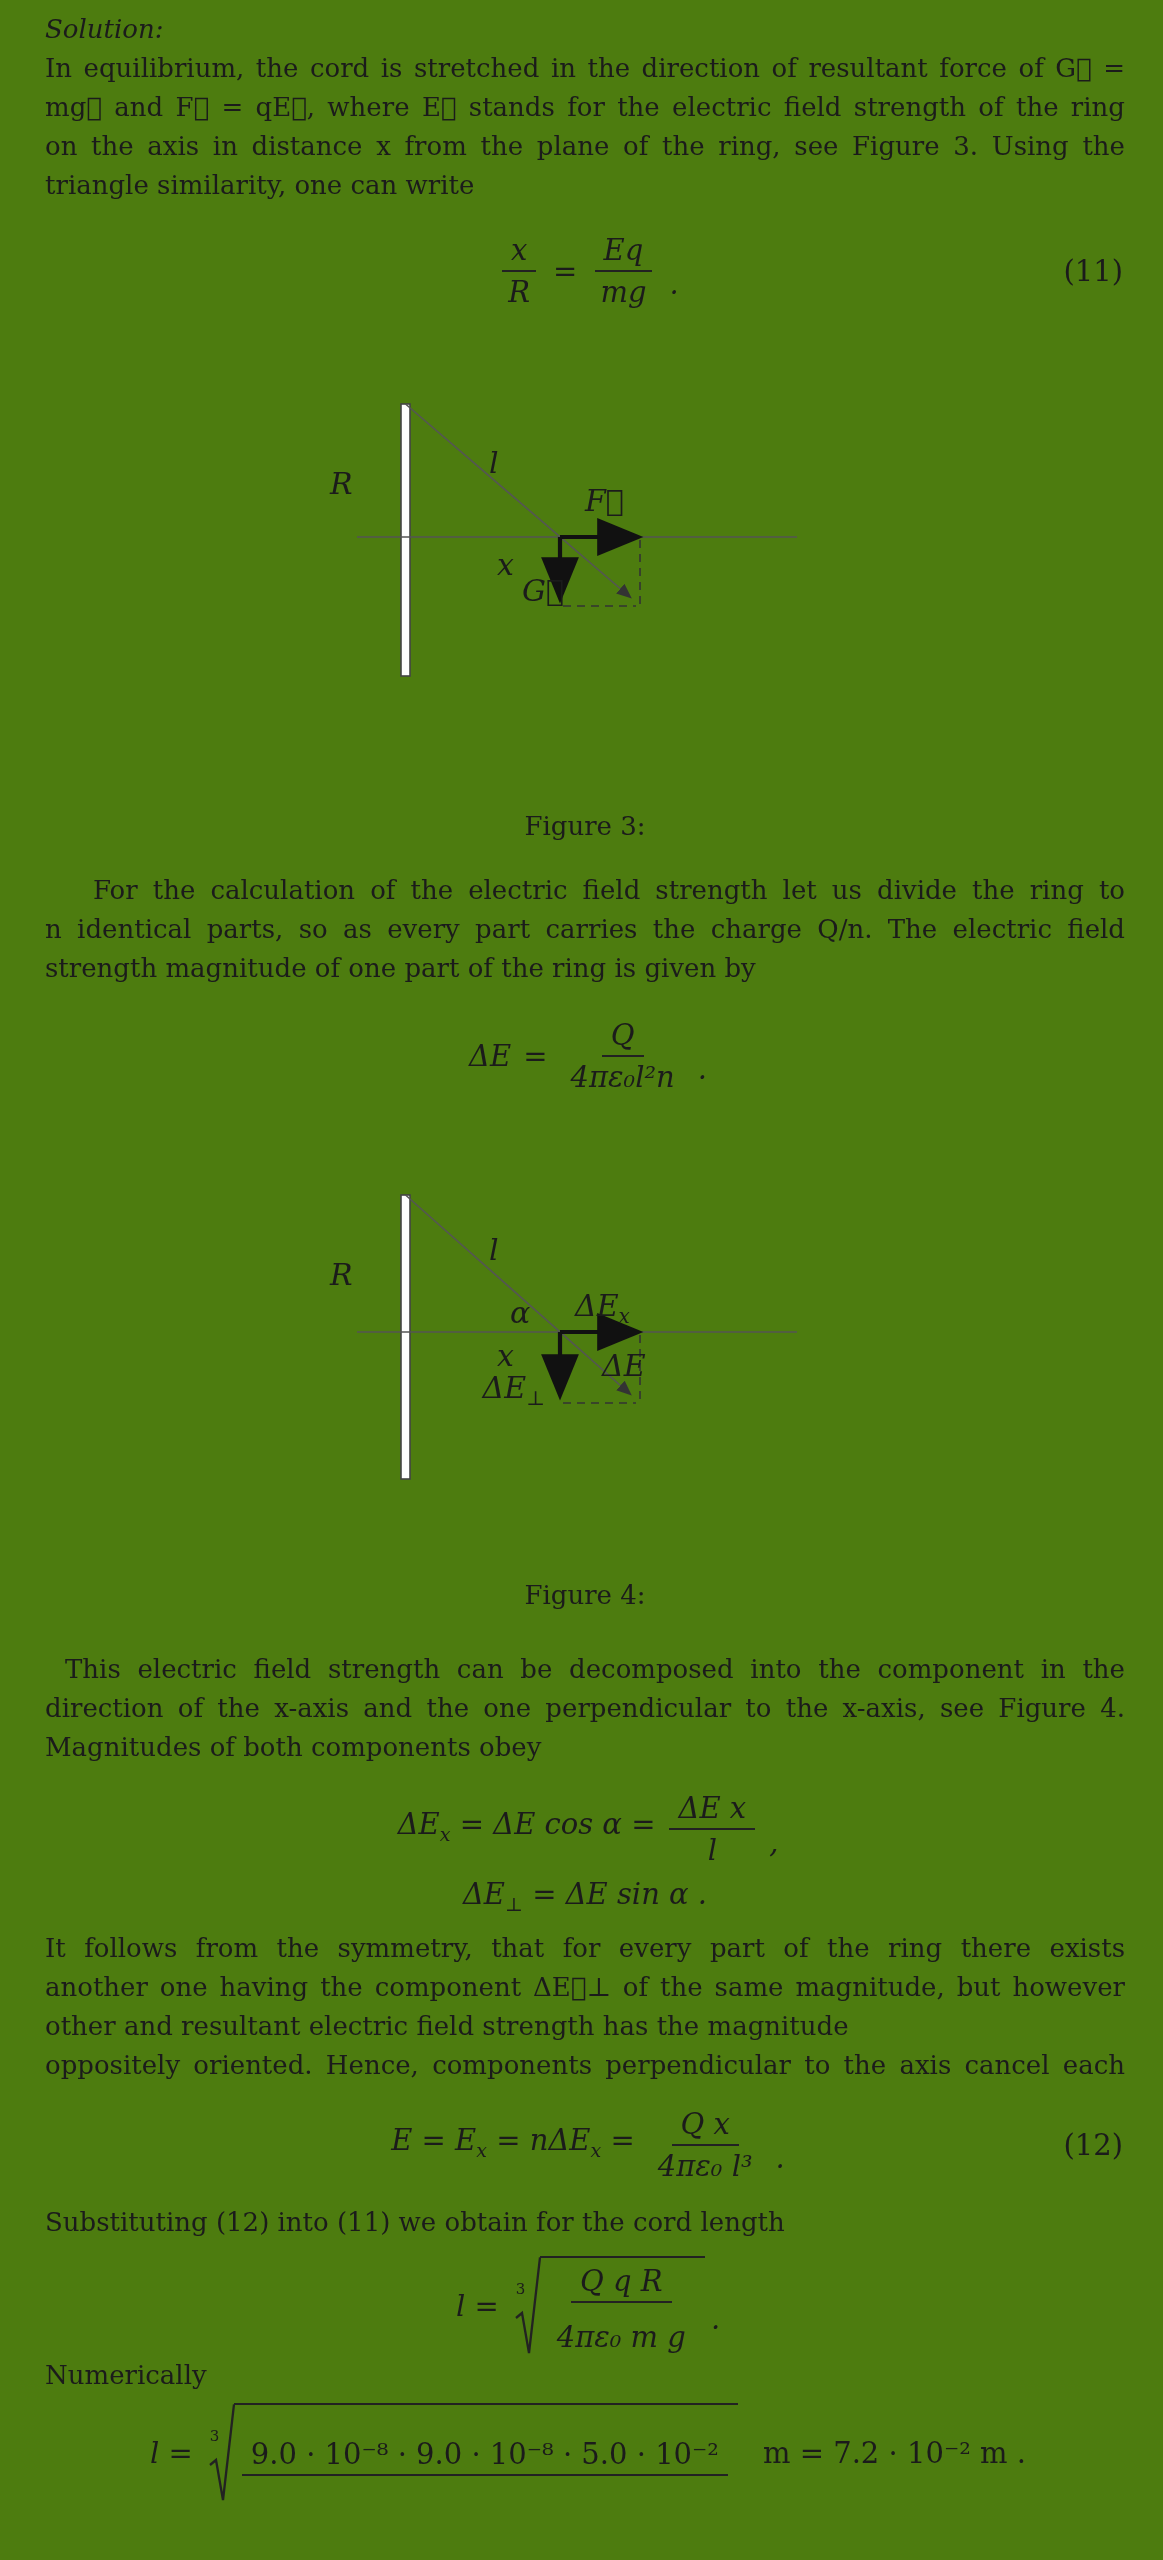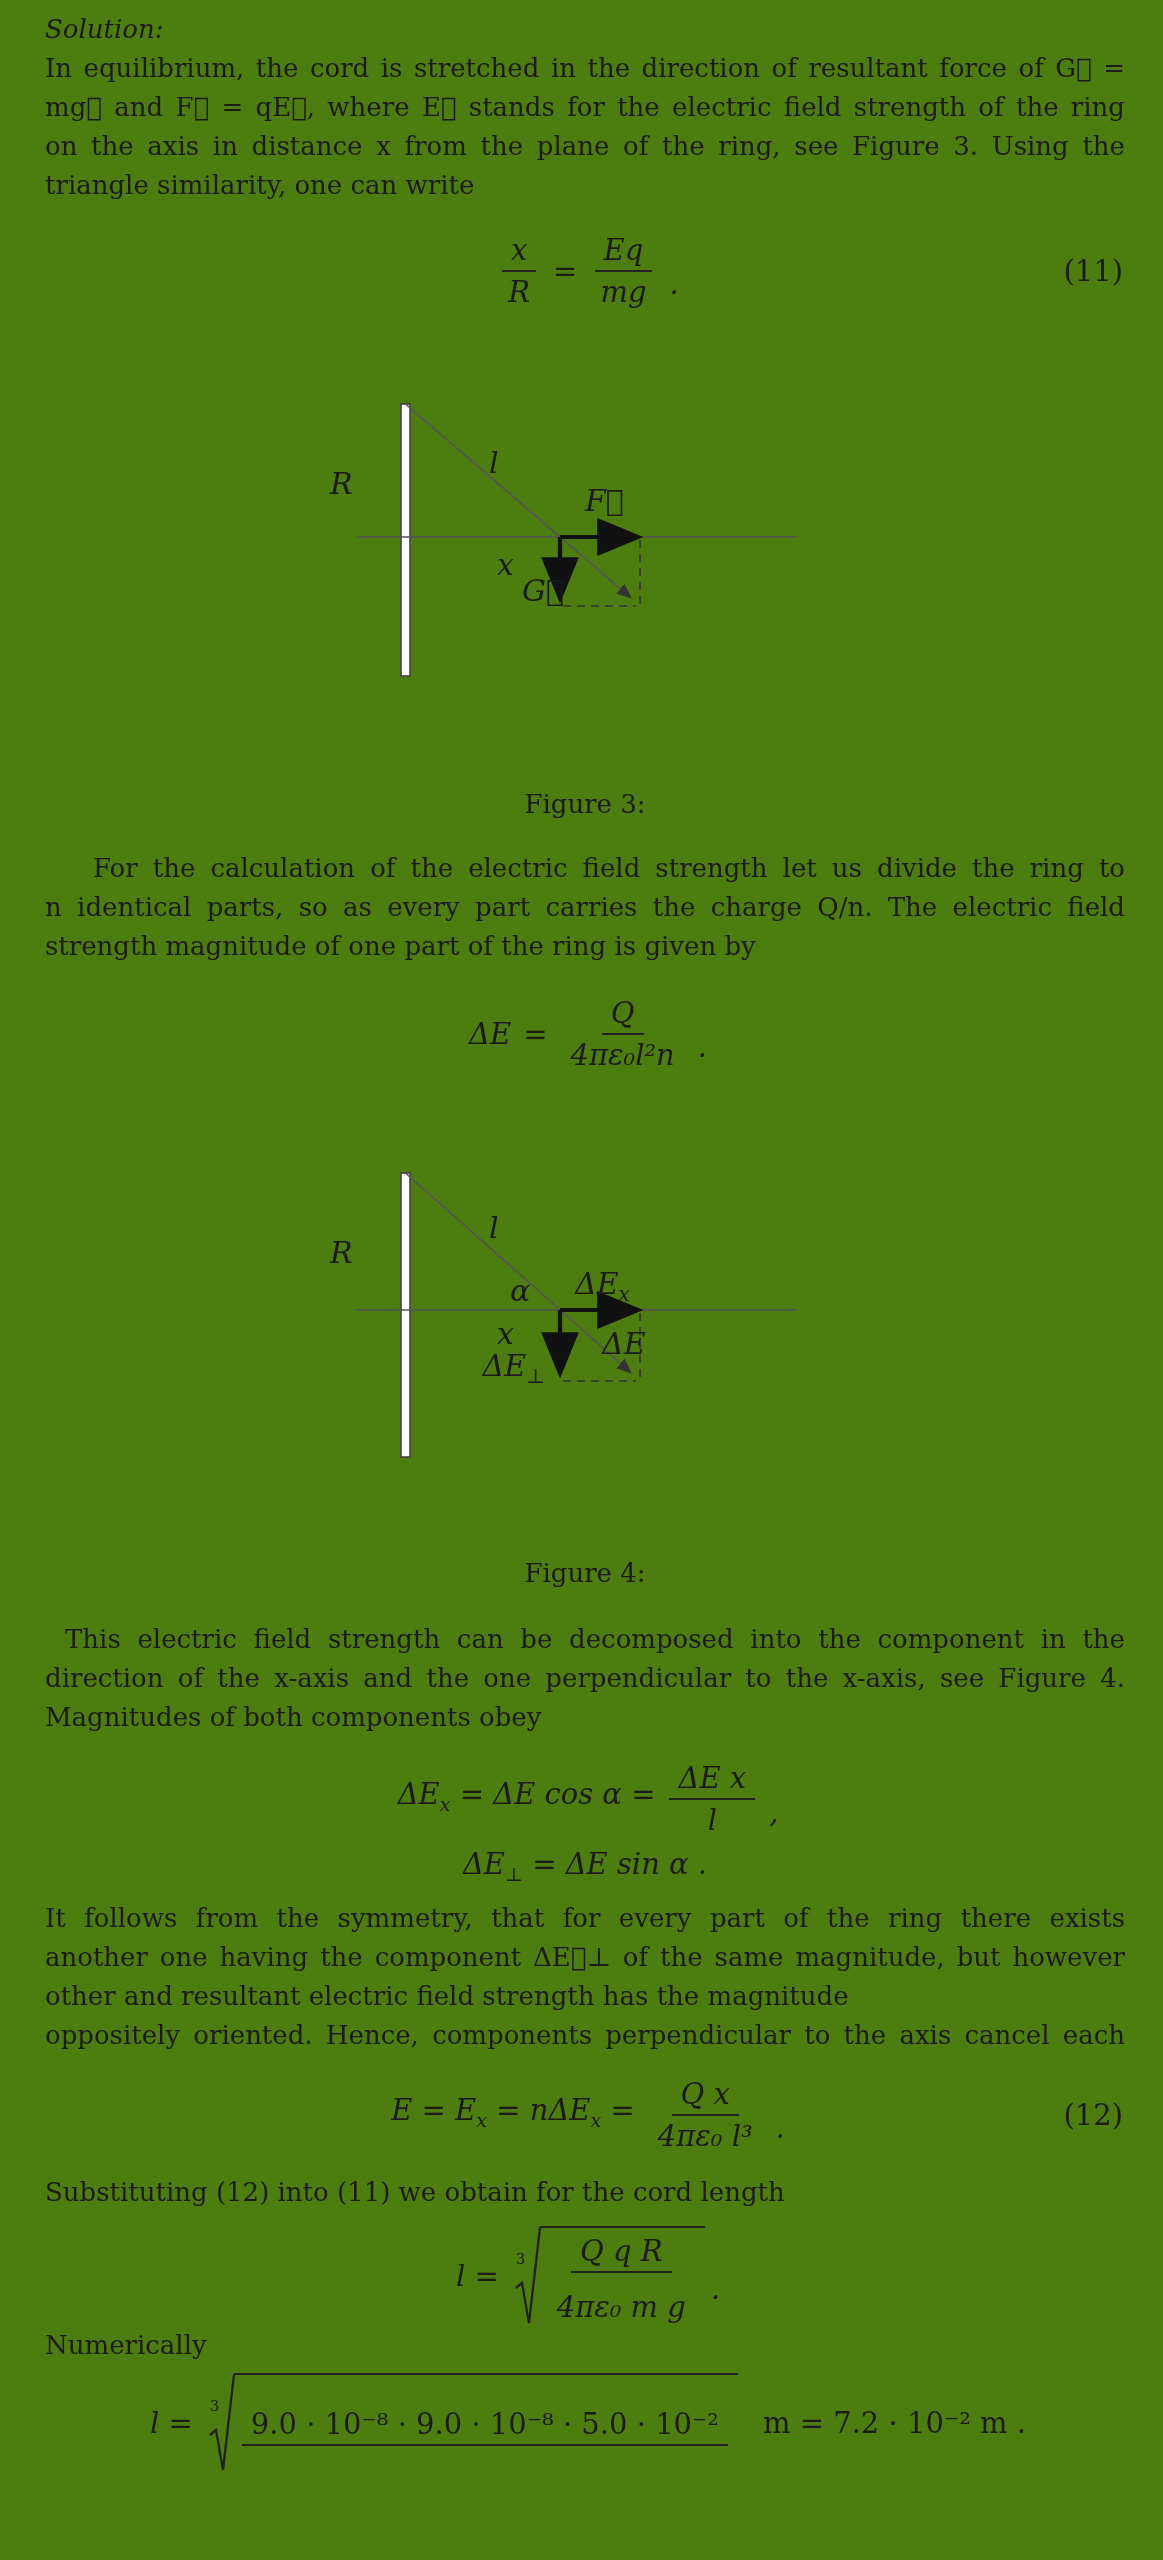--- a/index.html
+++ b/index.html
@@ -41,26 +41,26 @@
   .rad-idx{position:absolute; left:1px; top:16px; font-size:15px; font-style:normal;}
   .rad-hook{width:26px; align-self:stretch; height:auto;}
   .rad-body{border-top:2.3px solid #222; display:flex; align-items:center; padding:5px 10px 0 8px; margin-left:-1px;}
   .rad-body .frac{margin:0;gap:14px;}
   .unit{font-style:normal; margin-left:25px; white-space:nowrap;}
 
   
   .fig{display:block;}
   .m-eq11{margin-top:28px;}
   .m-fig3{margin-top:90px; margin-left:272px;}
-  .m-cap3{margin-top:76px;}
+  .m-cap3{margin-top:98px;}
   .m-p2{margin-top:26px;}
   .m-eqde{margin-top:30px;}
   .m-fig4{margin-top:96px; margin-left:272px;}
   .m-cap4{margin-top:76px;}
-  .m-p3{margin-top:28px;}
+  .m-p3{margin-top:36px;}
   .m-eqdex{margin-top:24px;}
   .m-eqdeperp{margin-top:10px;}
   .m-p4{margin-top:8px;}
   .m-eq12{margin-top:22px;}
   .m-p5{margin-top:20px;}
   .m-eqcord{margin-top:14px;}
   .m-p6{margin-top:0;}
   .m-eqnum{margin-top:8px;}
   svg text{font-family:"DejaVu Serif","Liberation Serif",serif; font-style:italic; font-size:30px; fill:#1b1b1b;}
   svg .subT{font-size:20px;}

